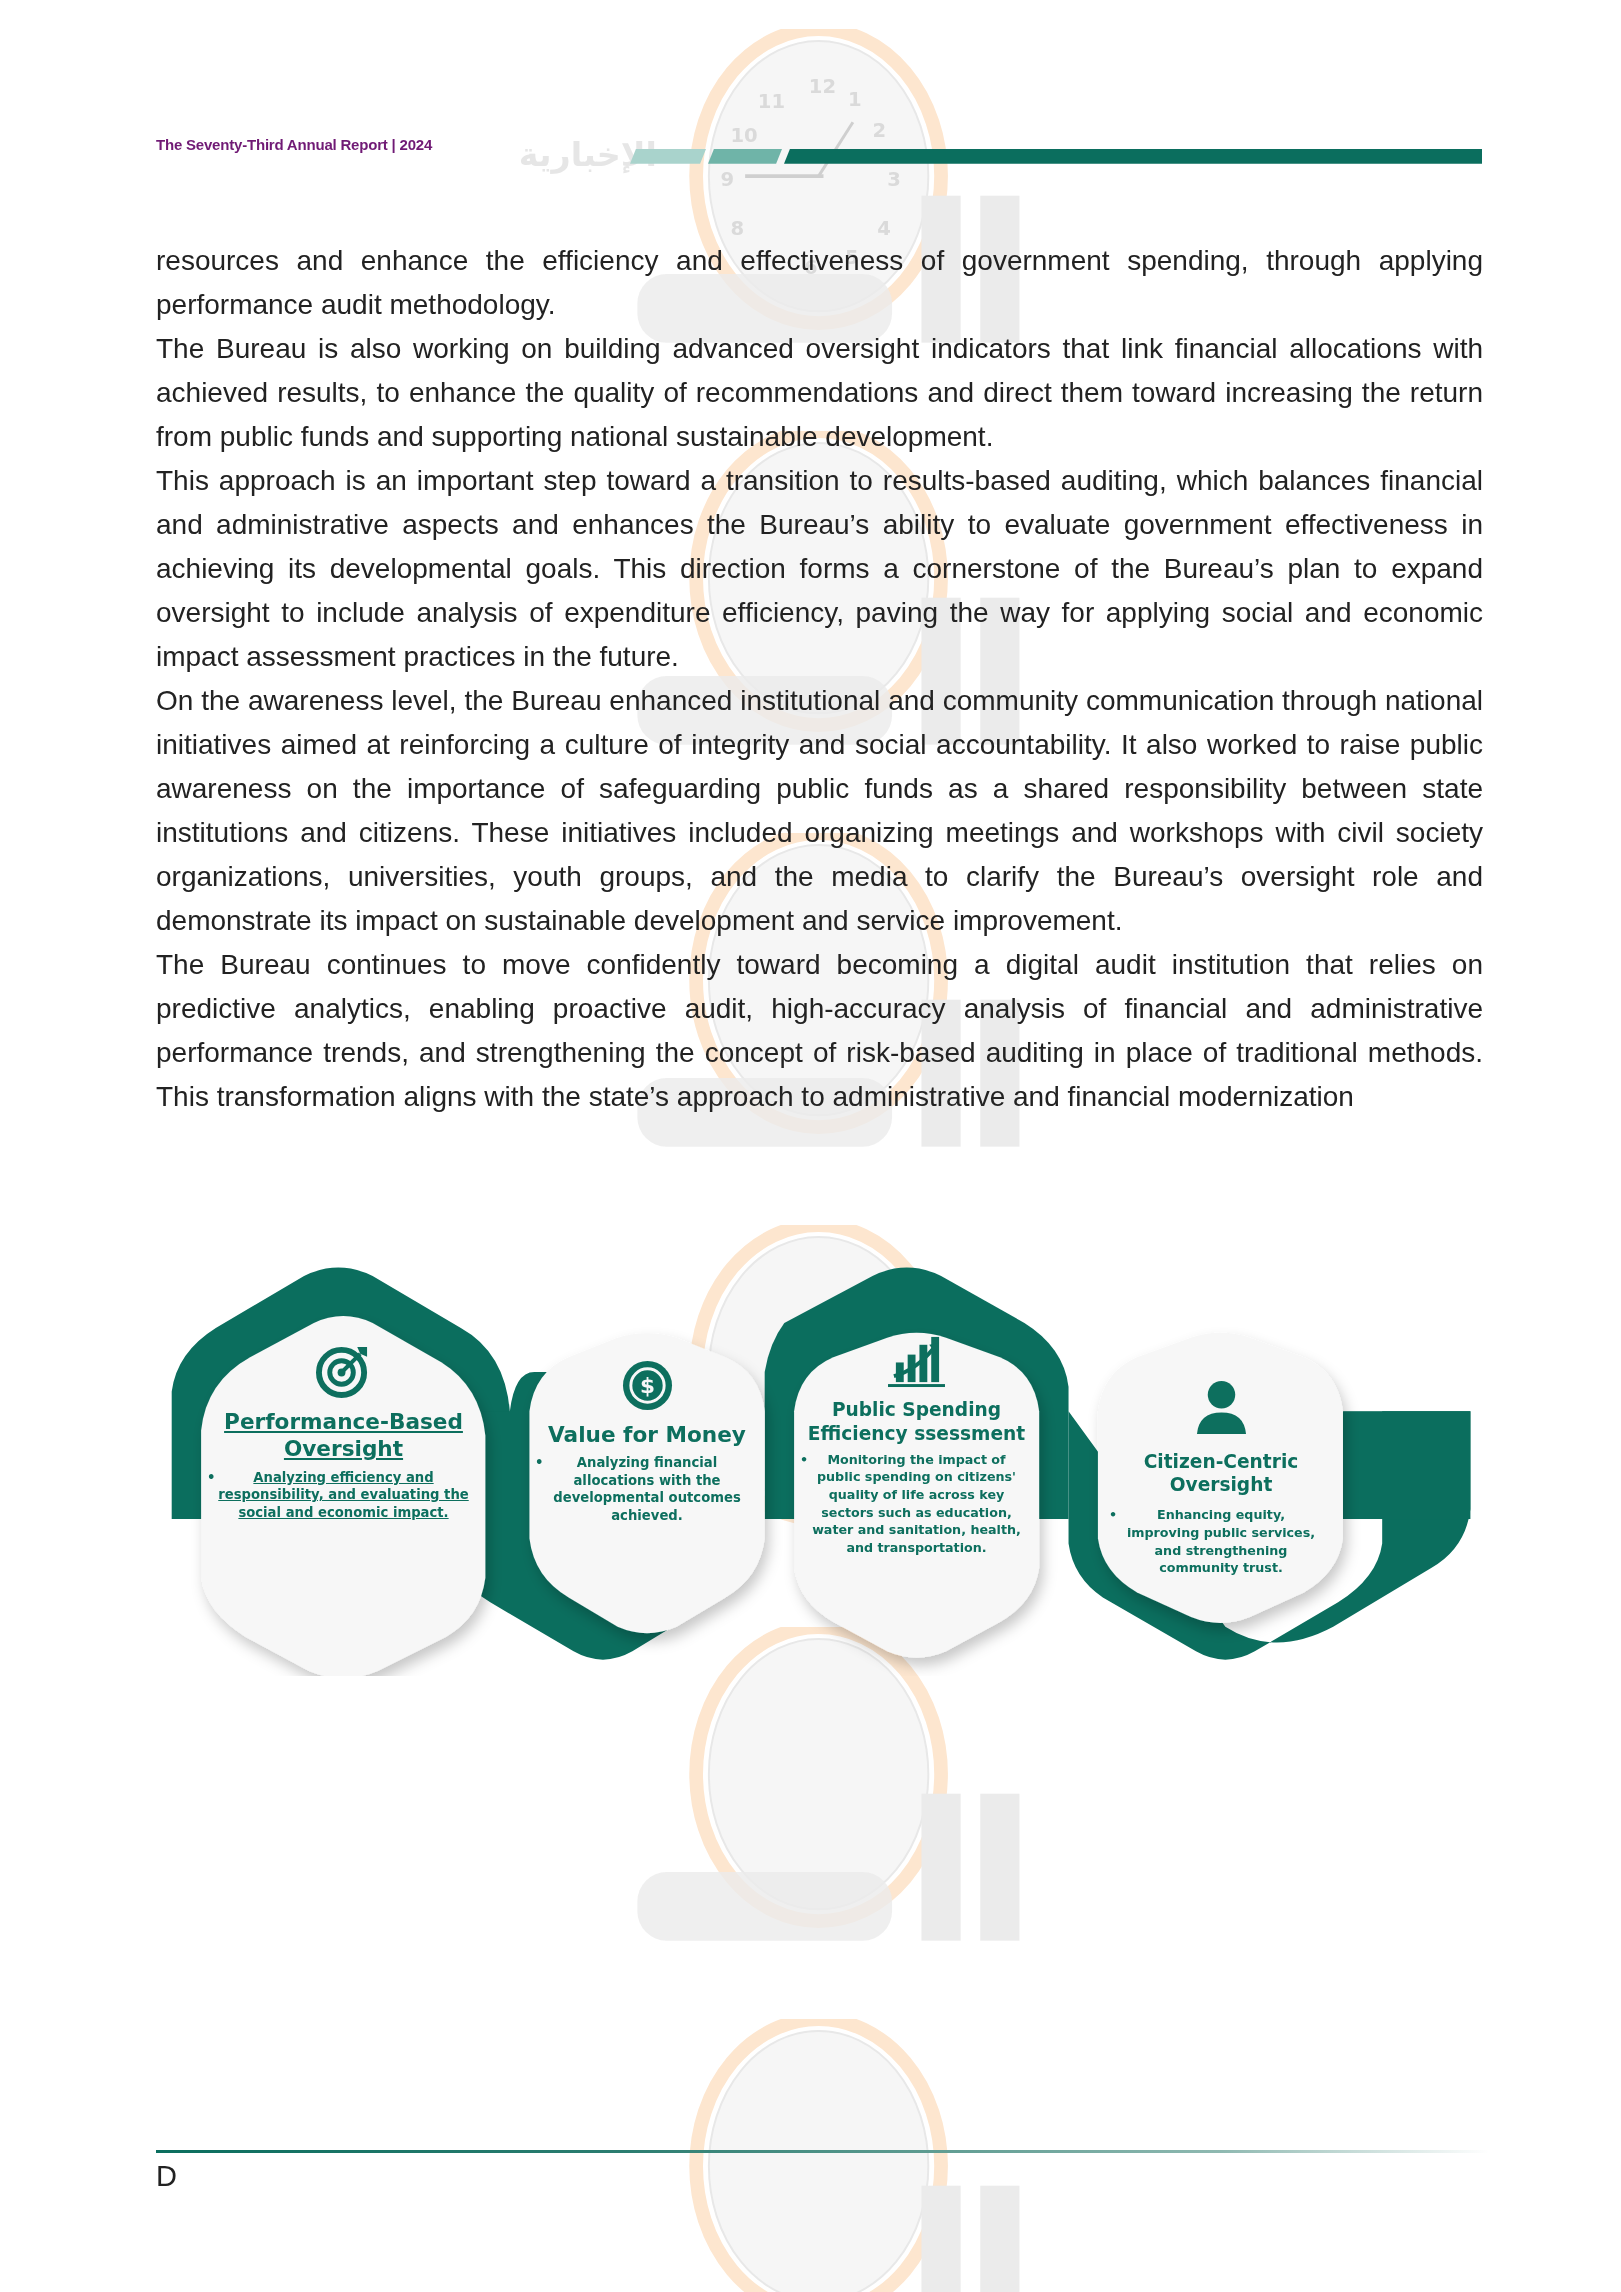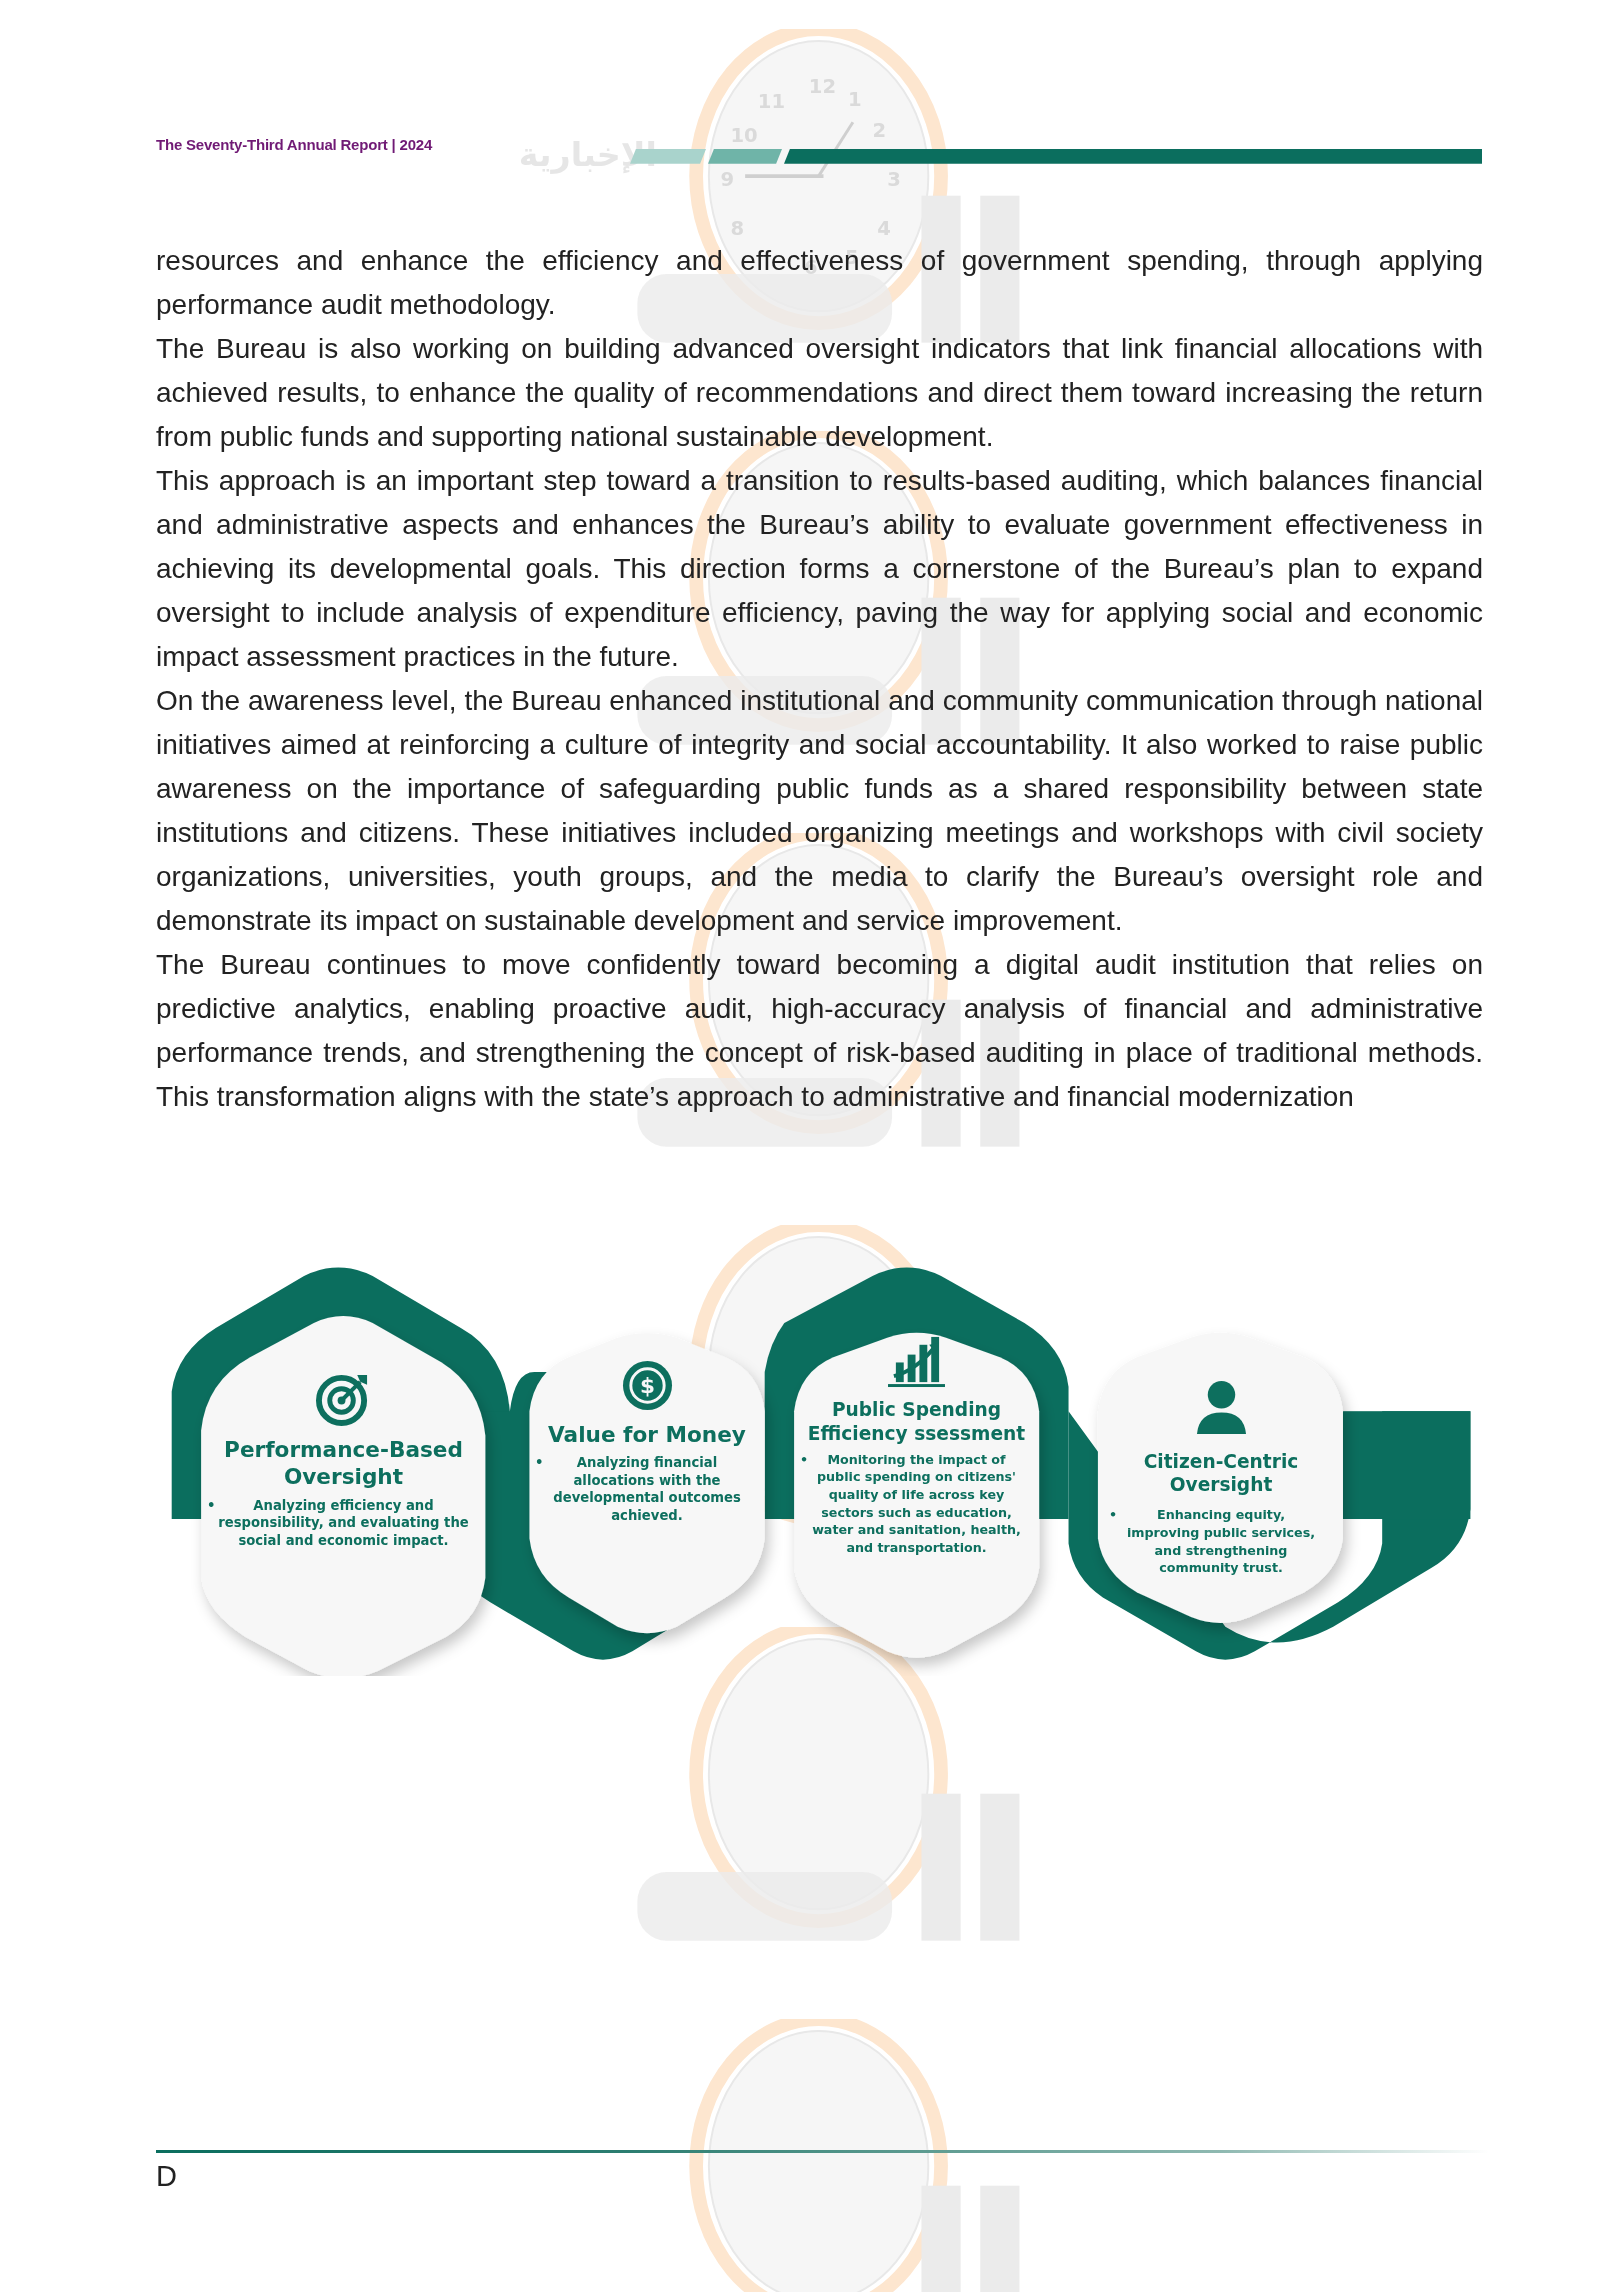--- a/index.html
+++ b/index.html
@@ -134,21 +134,21 @@
     <path d="M640,60 L730,12 Q765,-5 800,12 L885,60 Q925,85 930,125 L930,260 L620,260 L620,110 Q625,80 640,60 Z" fill="#0b6e5e"></path>
     <path d="M930,150 L930,285 Q935,320 965,340 L1060,395 Q1090,412 1120,395 L1205,345 Q1245,320 1250,285 L1250,150 L1340,150 L1340,250 Q1335,290 1300,310 L1200,370 Q1140,402 1090,370 Z" fill="#0b6e5e"></path>
     <rect x="1180" y="150" width="160" height="110" fill="#0b6e5e"></rect>
 
     <path d="M45,170 Q50,120 95,95 L160,60 Q190,46 220,60 L290,100 Q330,125 335,175 L335,320 Q330,360 295,380 L225,415 Q190,430 155,415 L90,380 Q50,355 45,320 Z" fill="#f7f7f7" filter="url(#sh)"></path>
     <path d="M380,150 Q385,110 420,95 L470,75 Q500,66 530,75 L580,95 Q615,110 620,150 L620,280 Q615,320 580,340 L530,370 Q500,383 470,370 L420,340 Q385,320 380,280 Z" fill="#f7f7f7" filter="url(#sh)"></path>
     <path d="M650,150 Q655,110 690,95 L745,75 Q775,65 805,75 L860,95 Q895,110 900,150 L900,310 Q895,345 860,365 L805,395 Q775,408 745,395 L690,365 Q655,345 650,310 Z" fill="#f7f7f7" filter="url(#sh)"></path>
     <path d="M960,150 Q965,110 1000,95 L1055,75 Q1085,65 1115,75 L1170,95 Q1205,110 1210,150 L1210,280 Q1205,315 1170,335 L1115,360 Q1085,372 1055,360 L1000,335 Q965,315 960,280 Z" fill="#f7f7f7" filter="url(#sh)"></path>
   </svg>
 
-  <div class="card" style="left:54px; top:107px; width:265px;">
+  <div class="card" style="left:54px; top:79px; width:265px;text-decoration:underline;">
     <svg class="icon" width="55" height="55" viewBox="0 0 56 56">
       <circle cx="26" cy="30" r="23" fill="none" stroke="#0d6f5e" stroke-width="6"></circle>
       <circle cx="26" cy="30" r="12" fill="none" stroke="#0d6f5e" stroke-width="5"></circle>
       <circle cx="26" cy="30" r="4" fill="#0d6f5e"></circle>
       <line x1="28" y1="28" x2="45" y2="11" stroke="#0d6f5e" stroke-width="4"></line>
       <path d="M42,4 L52,4 L52,14 L45,11 Z" fill="#0d6f5e"></path>
     </svg>
     <div class="title">Performance-Based Oversight</div>
     <div class="desc">
       <span class="bullet">•</span>

